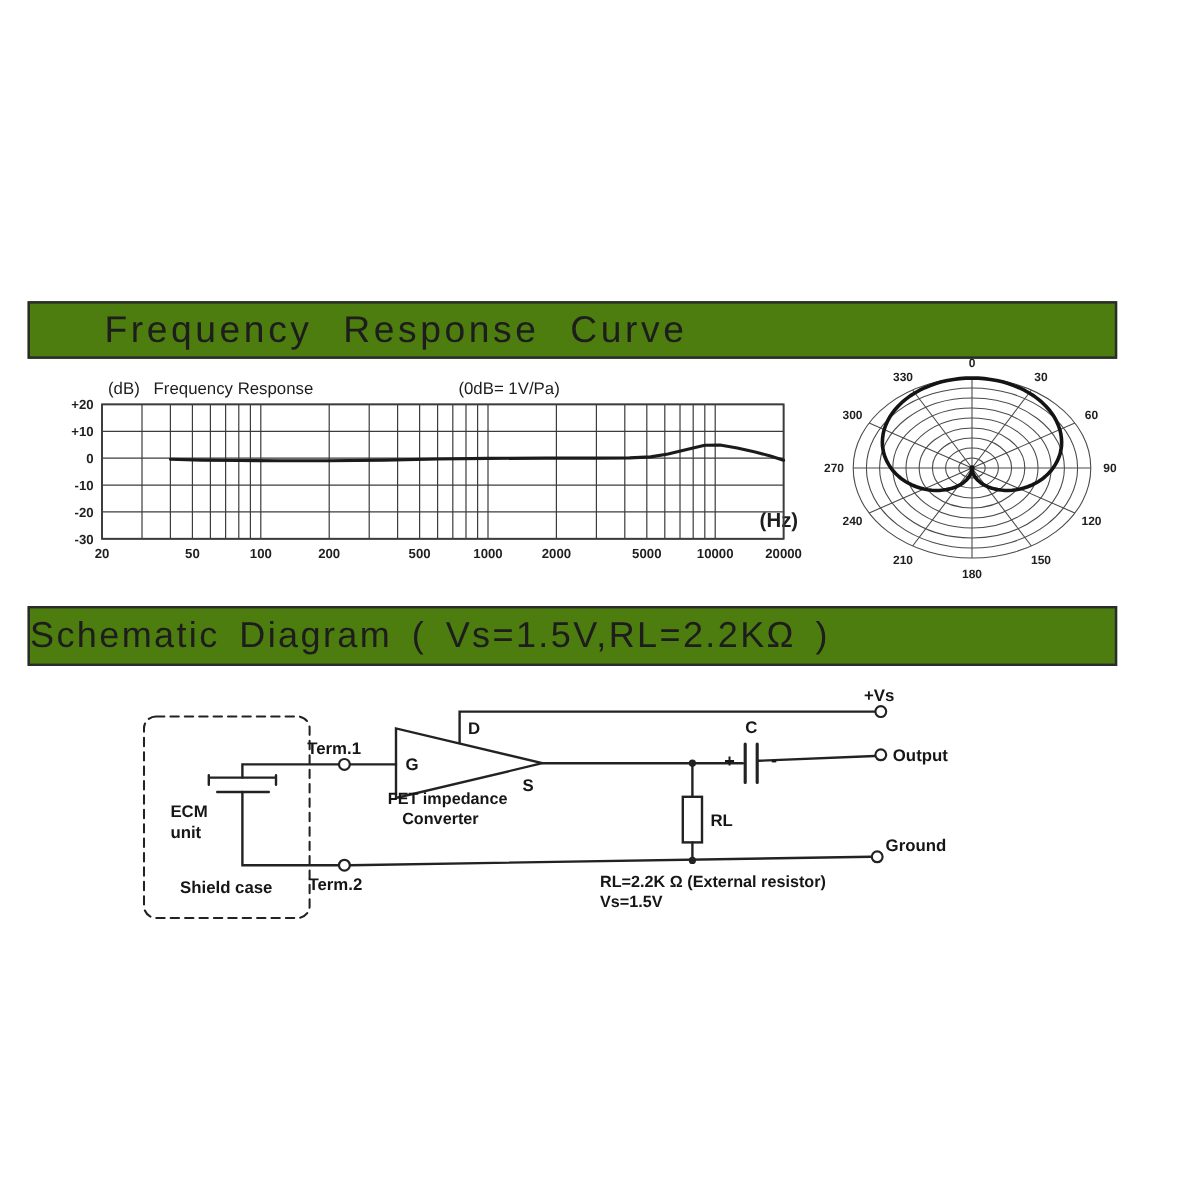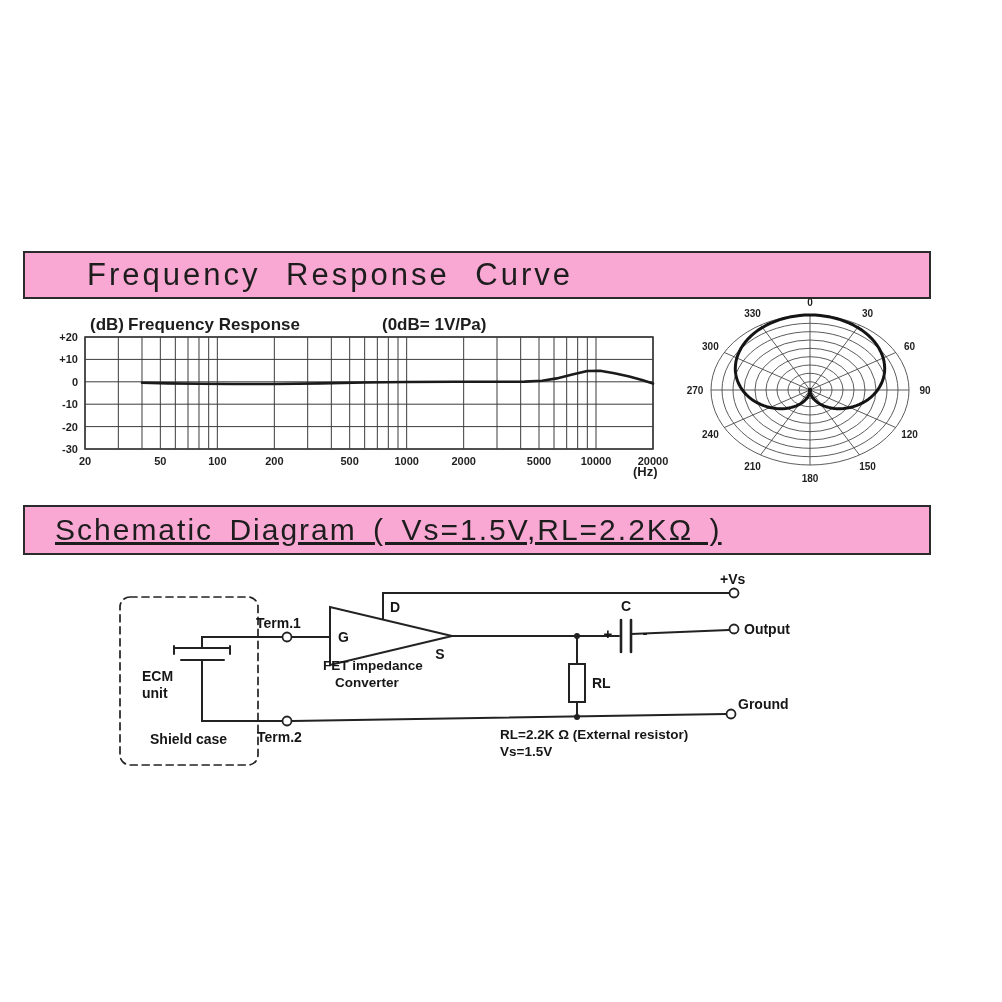--- a/index.html
+++ b/index.html
@@ -2,27 +2,27 @@
 <html><head>
 <meta charset="utf-8">
 <style>
   * { margin:0; padding:0; box-sizing:border-box; }
   html,body { width:1002px; height:1002px; background:#ffffff; }
   body { position:relative; font-family:"Liberation Sans",sans-serif; overflow:hidden; }
 
   svg.layer { position:absolute; left:0; top:0; width:1002px; height:1002px; }
 
   .title-box { position:absolute; left:23px; width:908px; border:2px solid #2b2b2b;
-               display:flex; align-items:center; color:#1d1d1d; background:#f9a8d4; }
+               display:flex; align-items:center; color:#1d1d1d; background:#4d7c0f; }
   #title1 { top:251px; height:48px; font-size:31px; padding-left:62px; letter-spacing:3px; word-spacing:14px; }
-  #title2 { top:505px; height:50px; font-size:30px; padding-left:30px; letter-spacing:2px; word-spacing:6px;text-decoration:underline; }
+  #title2 { top:505px; height:50px; font-size:30px; letter-spacing:2px; word-spacing:6px; }
 
   #freq-header { position:absolute; left:0; top:315px; height:20px; width:100%; }
-  #freq-header span { position:absolute; top:0; font-size:17px; font-weight:700; color:#1d1d1d; white-space:nowrap; }
-  #hz-label { position:absolute; left:633px; top:464px; font-size:13px; font-weight:700; color:#1d1d1d; }
+  #freq-header span { position:absolute; top:0; font-size:14px; font-weight:400; color:#1d1d1d; white-space:nowrap; }
+  #hz-label { position:absolute; left:633px; top:424px; font-size:17px; font-weight:700; color:#1d1d1d; }
 
   #charts text { font-family:"Liberation Sans",sans-serif; font-size:11px; font-weight:700; fill:#1f1f1f; stroke:none; }
   #charts text.polar-lab { font-size:10px; }
 
   #schematic .wire { stroke:#222; stroke-width:2; fill:none; stroke-linecap:round; }
   #schematic .dash { stroke-dasharray:7 5; stroke-width:1.7; }
   #schematic .plate { stroke-width:2.6; }
   #schematic .term { fill:#fff; stroke-width:1.8; }
   #schematic .dot { fill:#222; stroke:none; }
   #schematic .slab text { font-family:"Liberation Sans",sans-serif; font-size:14px; font-weight:700; fill:#161616; stroke:none; }

